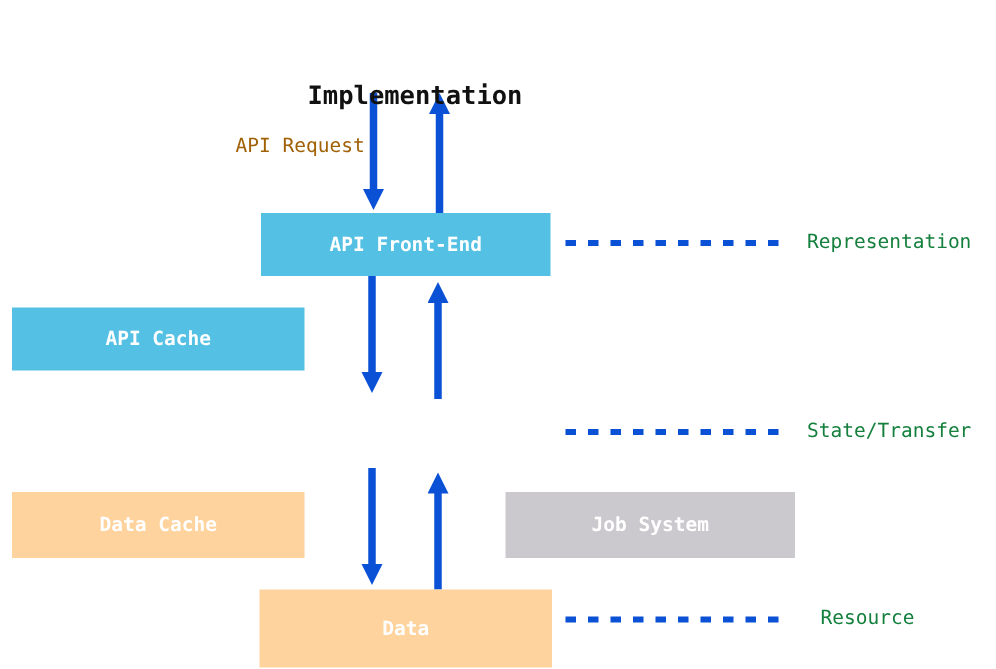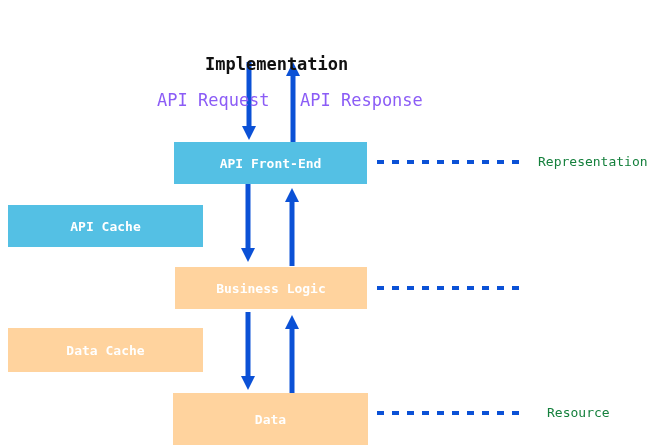--- a/index.html
+++ b/index.html
@@ -9,21 +9,21 @@
     background:#ffffff;
     font-family:"DejaVu Sans Mono", monospace;
     overflow:hidden;
   }
   .abs{position:absolute;}
   .title{
     font-size:17px;font-weight:bold;color:#111111;
     letter-spacing:0px;white-space:nowrap;margin-top:40px;
   }
   .flow-label{
-    font-size:17px;color:#8b5cf6;white-space:nowrap;
+    font-size:13px;color:#a16207;white-space:nowrap;
   }
   .box{
     position:absolute;
     display:flex;align-items:center;justify-content:center;
     font-size:13px;font-weight:bold;color:#ffffff;
     white-space:nowrap;
   }
   .box-blue{background:#54C0E4;}
   .box-orange{background:#FFD39E;}
   .box-gray{background:#CCC9CE;}
@@ -60,39 +60,39 @@
     <line x1="292" y1="393" x2="292" y2="327" stroke="#0B51D6" stroke-width="5" marker-end="url(#arr)"></line>
 
     <line x1="377" y1="162" x2="521" y2="162" stroke="#0B51D6" stroke-width="4" stroke-dasharray="7,8"></line>
     <line x1="377" y1="288" x2="521" y2="288" stroke="#0B51D6" stroke-width="4" stroke-dasharray="7,8"></line>
     <line x1="377" y1="413" x2="521" y2="413" stroke="#0B51D6" stroke-width="4" stroke-dasharray="7,8"></line>
   </svg>
 
   <div class="abs title" style="left:205px;top:14px;">Implementation</div>
 
   <div class="abs flow-label" style="left:157px;top:90px;">API Request</div>
-  <div class="abs flow-label" style="left:300px;top:90px;">API Response</div>
 
   <div class="box box-blue" style="left:174px;top:142px;width:193px;height:42px;">
     <span>API Front-End</span>
   </div>
 
   <div class="box box-blue" style="left:8px;top:205px;width:195px;height:42px;">
     <span>API Cache</span>
   </div>
 
-  <div class="box box-orange" style="left:175px;top:267px;width:192px;height:42px;">
-    <span>Business Logic</span>
-  </div>
 
   <div class="box box-orange" style="left:8px;top:328px;width:195px;height:44px;">
     <span>Data Cache</span>
   </div>
 
+  <div class="box box-gray" style="left:337px;top:328px;width:193px;height:44px;">
+    <span>Job System</span>
+  </div>
 
   <div class="box box-orange" style="left:173px;top:393px;width:195px;height:52px;">
     <span>Data</span>
   </div>
 
   <div class="abs layer-label" style="left:538px;top:154px;">Representation</div>
+  <div class="abs layer-label" style="left:538px;top:280px;">State/Transfer</div>
   <div class="abs layer-label" style="left:547px;top:405px;">Resource</div>
 
 </div>
 
 </body></html>

